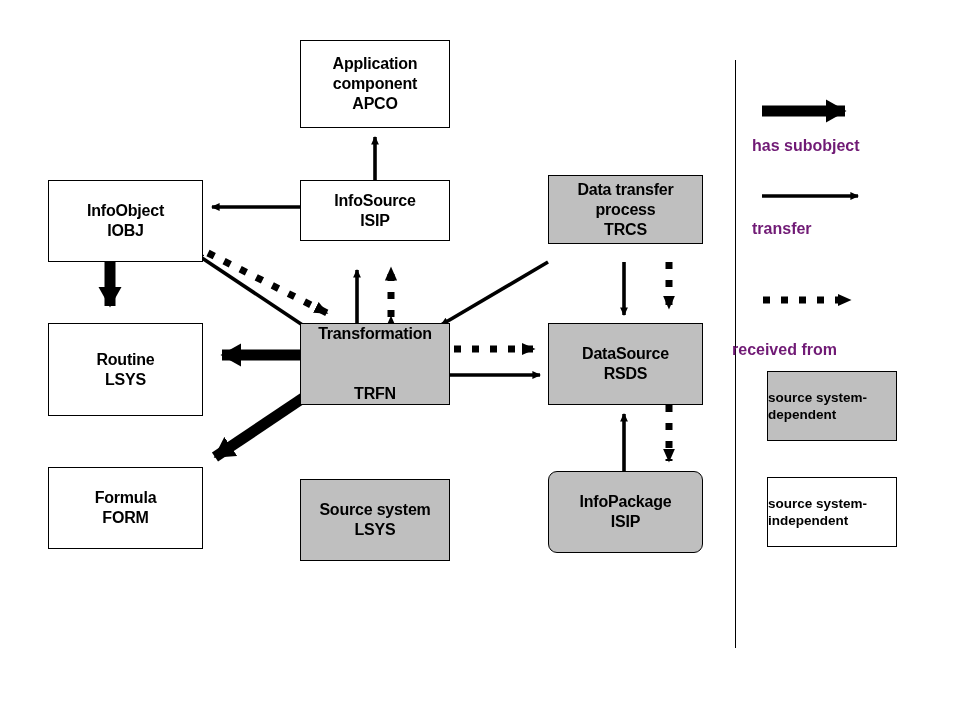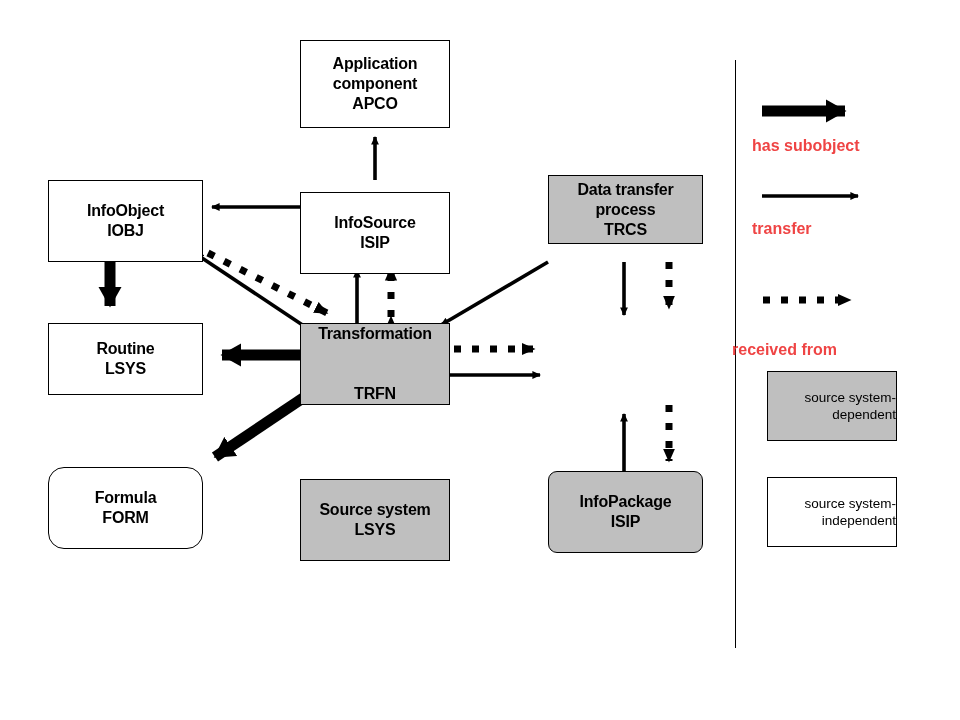--- a/index.html
+++ b/index.html
@@ -49,34 +49,34 @@
     width: 0;
     height: 588px;
     border-left: 1px solid #000000;
     z-index: 2;
   }
   .legend-label {
     position: absolute;
     font-weight: bold;
     font-size: 16px;
     line-height: 19px;
-    color: #ef4444;
+    color: #701a75;
     white-space: nowrap;
     z-index: 3;
   }
   .legend-swatch {
     position: absolute;
     box-sizing: border-box;
     border: 1px solid #000000;
     display: flex;
     flex-direction: column;
-    align-items: flex-end;
+    align-items: flex-start;
     justify-content: center;
     text-align: center;
-    font-weight: normal;
+    font-weight: bold;
     font-size: 13.5px;
     line-height: 17px;
     color: #000000;
     z-index: 3;
   }
   .legend-swatch.gray { background: #bfbfbf; }
   .legend-swatch.white { background: #ffffff; }
 </style>
 </head>
 <body>
@@ -175,43 +175,47 @@
     <span class="node-line">Application</span>
     <span class="node-line">component</span>
     <span class="node-line">APCO</span>
   </div>
 
   <div class="node-box white" style="left:48px; top:180px; width:155px; height:82px;">
     <span class="node-line">InfoObject</span>
     <span class="node-line">IOBJ</span>
   </div>
 
-  <div class="node-box white" style="left:300px; top:180px; width:150px; height:82px;margin-top:12px;">
+  <div class="node-box white" style="left:300px; top:180px; width:150px; height:61px;">
     <span class="node-line">InfoSource</span>
     <span class="node-line">ISIP</span>
   </div>
 
   <div class="node-box gray" style="left:548px; top:175px; width:155px; height:69px;">
     <span class="node-line">Data transfer</span>
     <span class="node-line">process</span>
     <span class="node-line">TRCS</span>
   </div>
 
-  <div class="node-box white" style="left:48px; top:323px; width:155px; height:72px;">
+  <div class="node-box white" style="left:48px; top:323px; width:155px; height:93px;">
     <span class="node-line">Routine</span>
     <span class="node-line">LSYS</span>
   </div>
 
   <div class="node-box gray" style="left:300px; top:323px; width:150px; height:82px;justify-content:space-between;">
     <span class="node-line">Transformation</span>
     <span class="node-line">TRFN</span>
   </div>
 
-
-  <div class="node-box white" style="left:48px; top:467px; width:155px; height:82px;border-radius:16px;">
+  <div class="node-box gray" style="left:548px; top:323px; width:155px; height:82px;">
+    <span class="node-line">DataSource</span>
+    <span class="node-line">RSDS</span>
+  </div>
+
+  <div class="node-box white" style="left:48px; top:467px; width:155px; height:82px;">
     <span class="node-line">Formula</span>
     <span class="node-line">FORM</span>
   </div>
 
   <div class="node-box gray" style="left:300px; top:471px; width:150px; height:82px;margin-top:8px;">
     <span class="node-line">Source system</span>
     <span class="node-line">LSYS</span>
   </div>
 
   <div class="node-box gray" style="left:548px; top:471px; width:155px; height:82px;border-radius:9px;">

